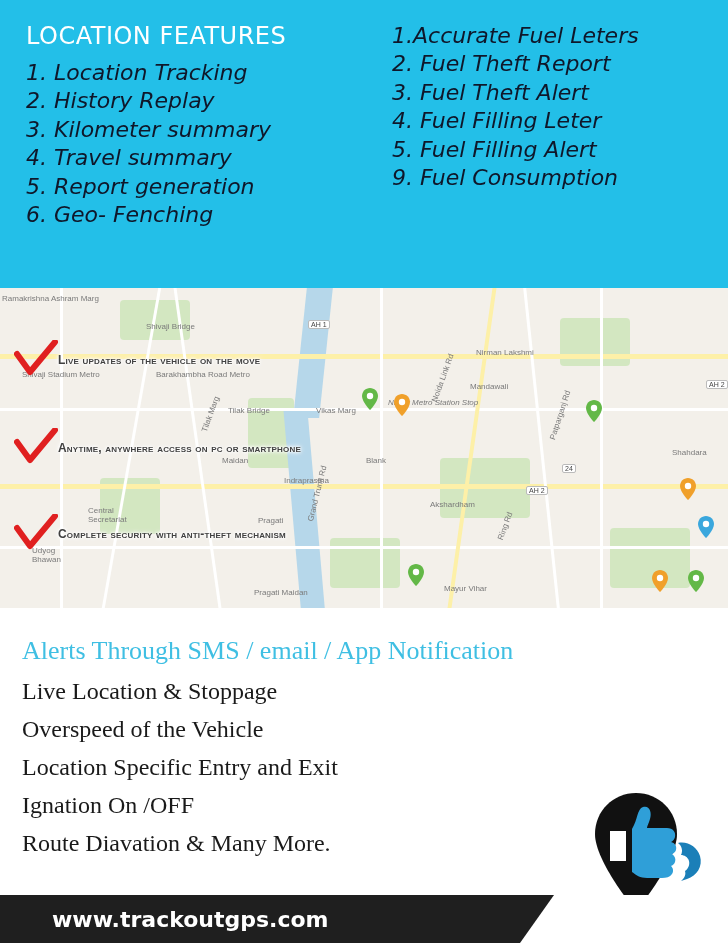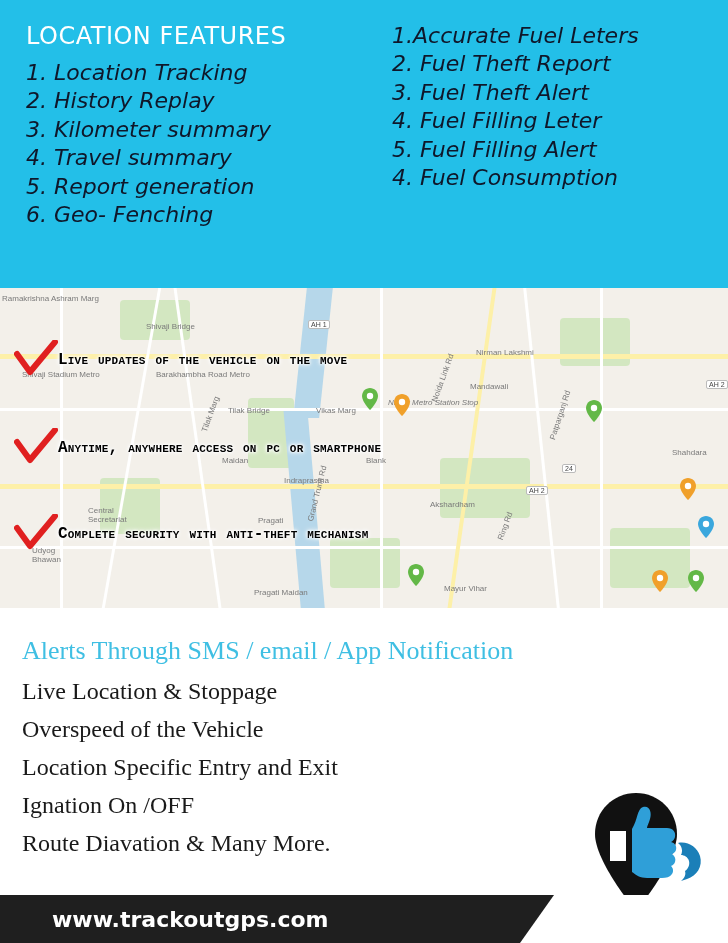--- a/index.html
+++ b/index.html
@@ -62,22 +62,22 @@
 
   
   .check-row{
     position:absolute;left:14px;display:flex;align-items:center;
   }
   .check-mark{
     width:44px;height:40px;flex:0 0 44px;position:relative;
   }
   .check-mark svg{position:absolute;left:0;top:0;}
   .check-text{
-    font-family:Liberation Mono, monospace;
-    font-size:16px;color:#000000;font-weight:700;
+    font-family:Liberation Sans, sans-serif;
+    font-size:12px;color:#404040;font-weight:700;
     letter-spacing:.2px;
     font-variant:small-caps;
     text-shadow:0 0 3px #fff,0 0 3px #fff,0 0 5px #fff,0 0 7px #fff;
     white-space:nowrap;
   }
 
   
   .alerts{
     position:absolute;left:0;top:608px;width:605px;height:287px;background:#ffffff;
   }
@@ -130,21 +130,21 @@
       <div class="feat-item">5. Report generation</div>
       <div class="feat-item">6. Geo- Fenching</div>
     </div>
 
     <div class="features-col col-right">
       <div class="feat-item">1.Accurate Fuel Leters</div>
       <div class="feat-item">2. Fuel Theft Report</div>
       <div class="feat-item">3. Fuel Theft Alert</div>
       <div class="feat-item">4. Fuel Filling Leter</div>
       <div class="feat-item">5. Fuel Filling Alert</div>
-      <div class="feat-item">4. Fuel Consumption</div>
+      <div class="feat-item">9. Fuel Consumption</div>
     </div>
   </div>
 
   <div class="mapband">
     <div class="map-bg"></div>
 
     <div class="map-green" style="left:120px;top:12px;width:70px;height:40px;"></div>
     <div class="map-green" style="left:248px;top:110px;width:46px;height:70px;"></div>
     <div class="map-green" style="left:100px;top:190px;width:60px;height:56px;"></div>
     <div class="map-green" style="left:440px;top:170px;width:90px;height:60px;"></div>

